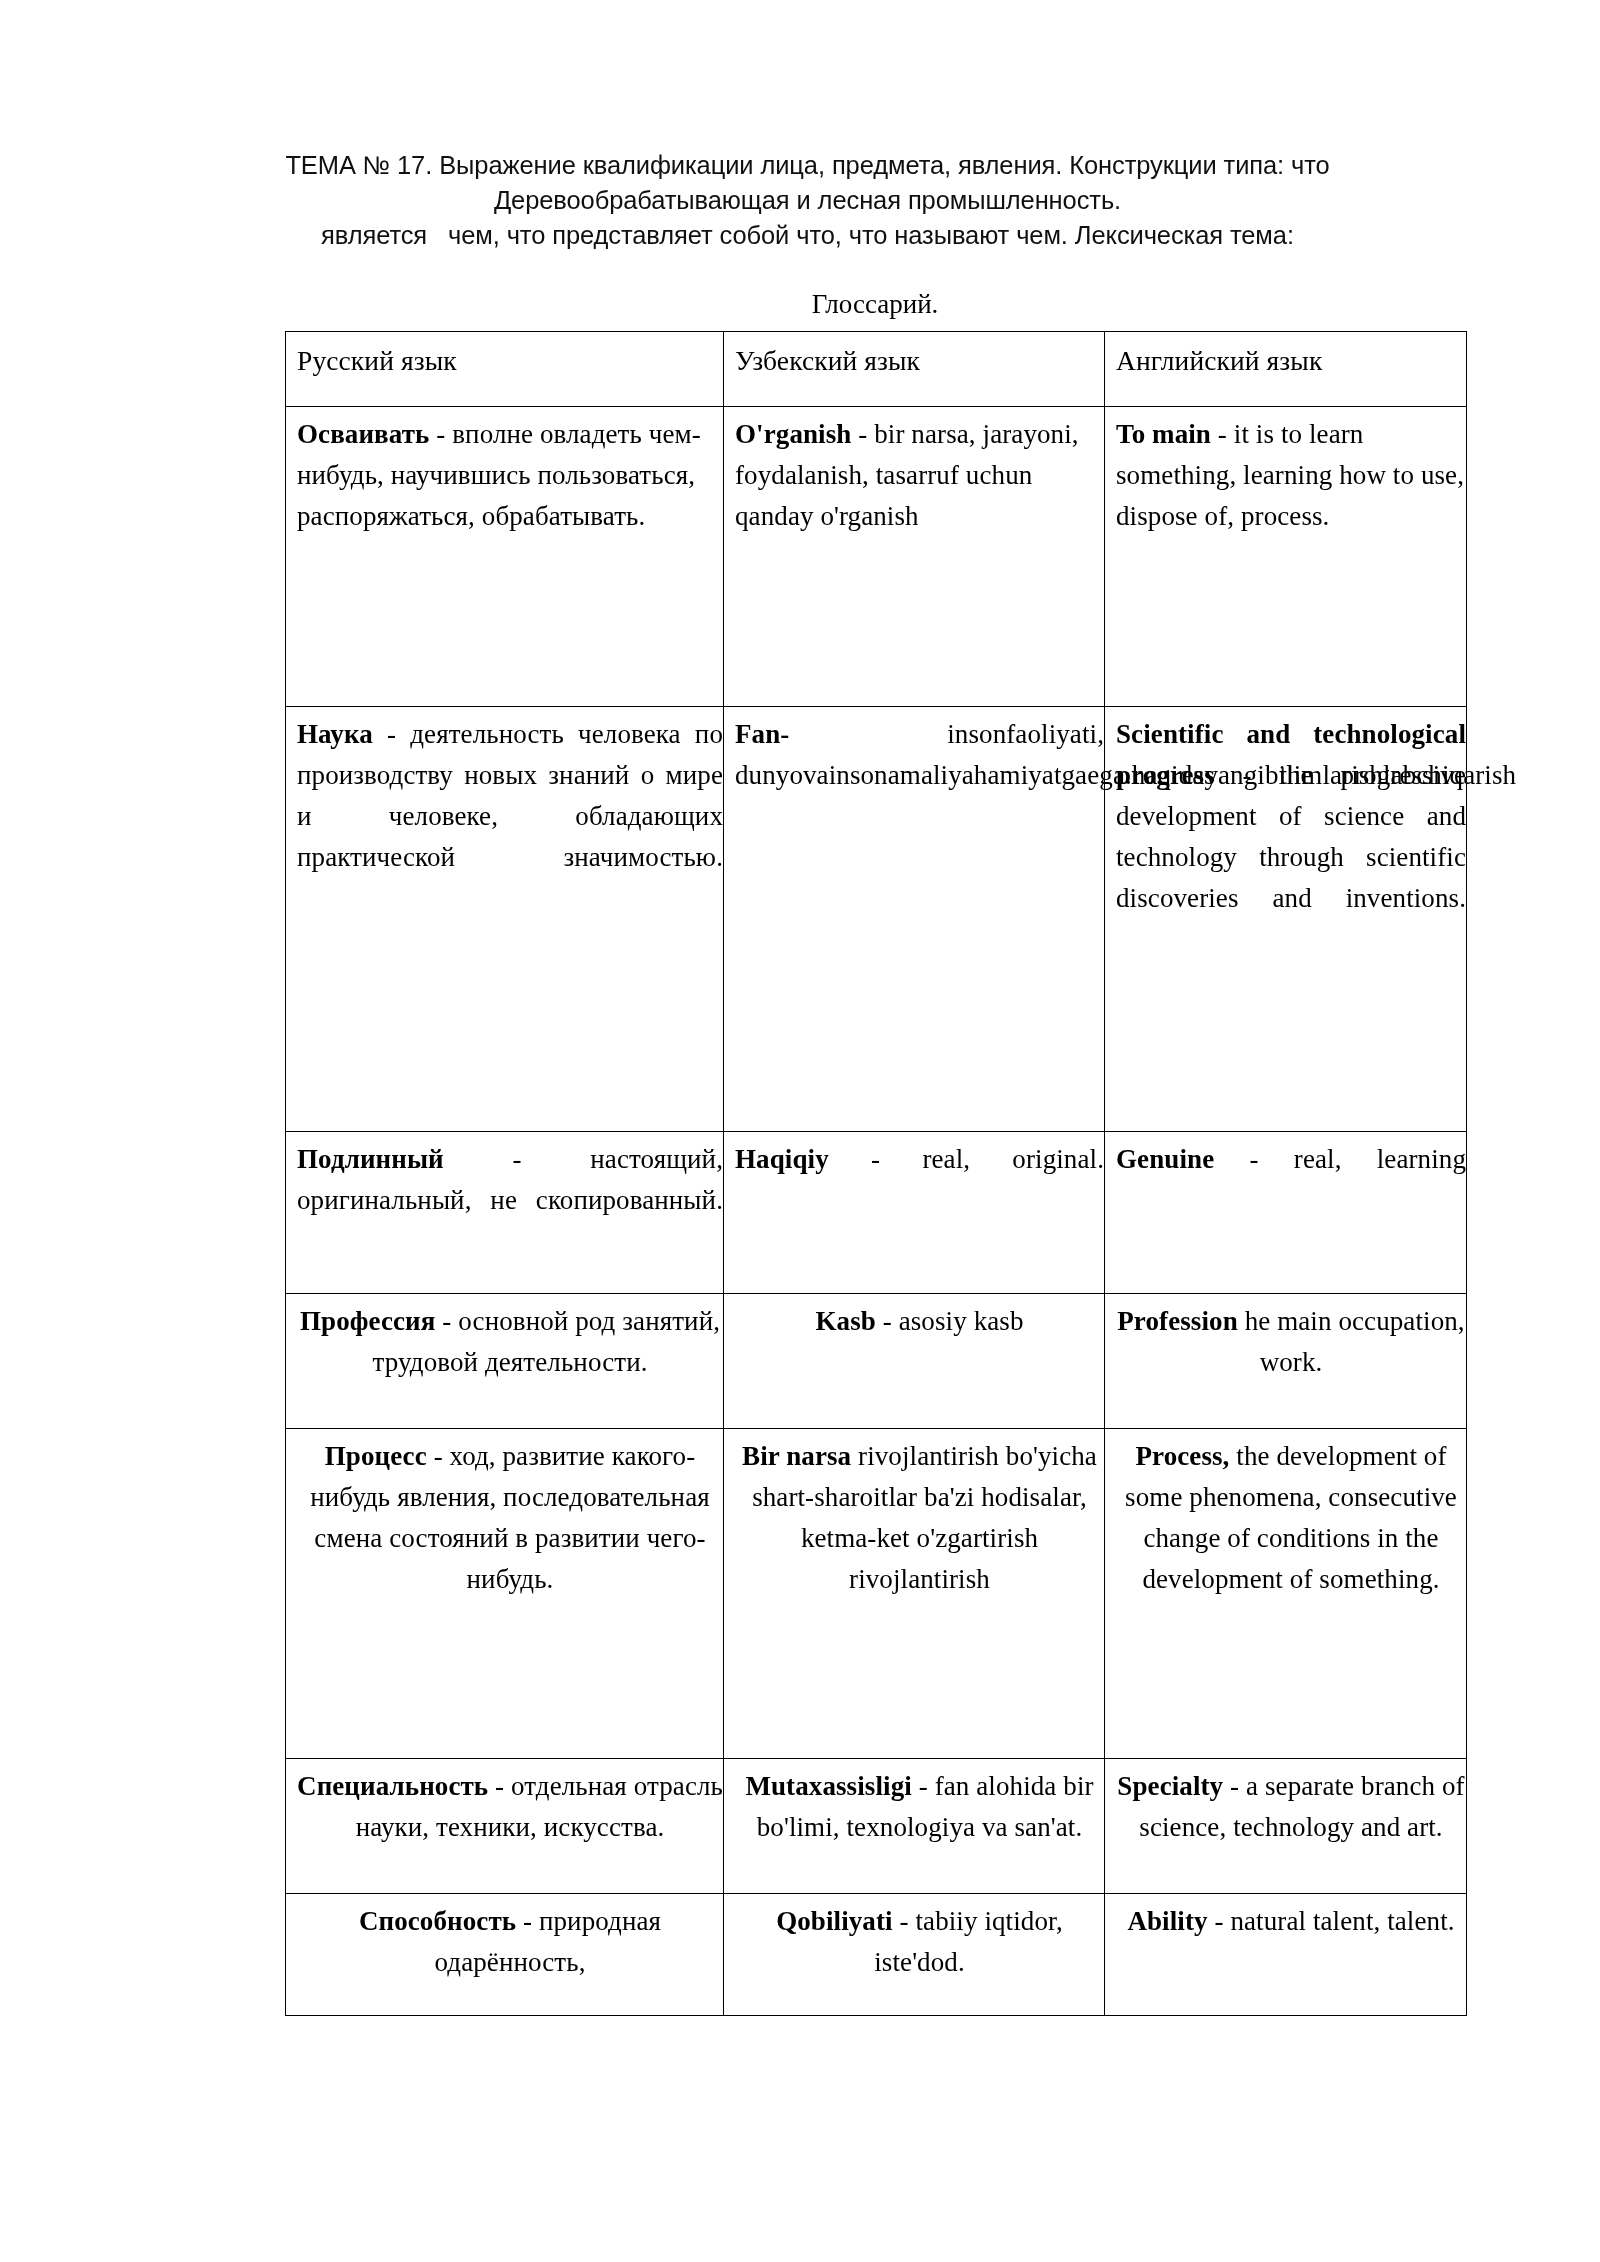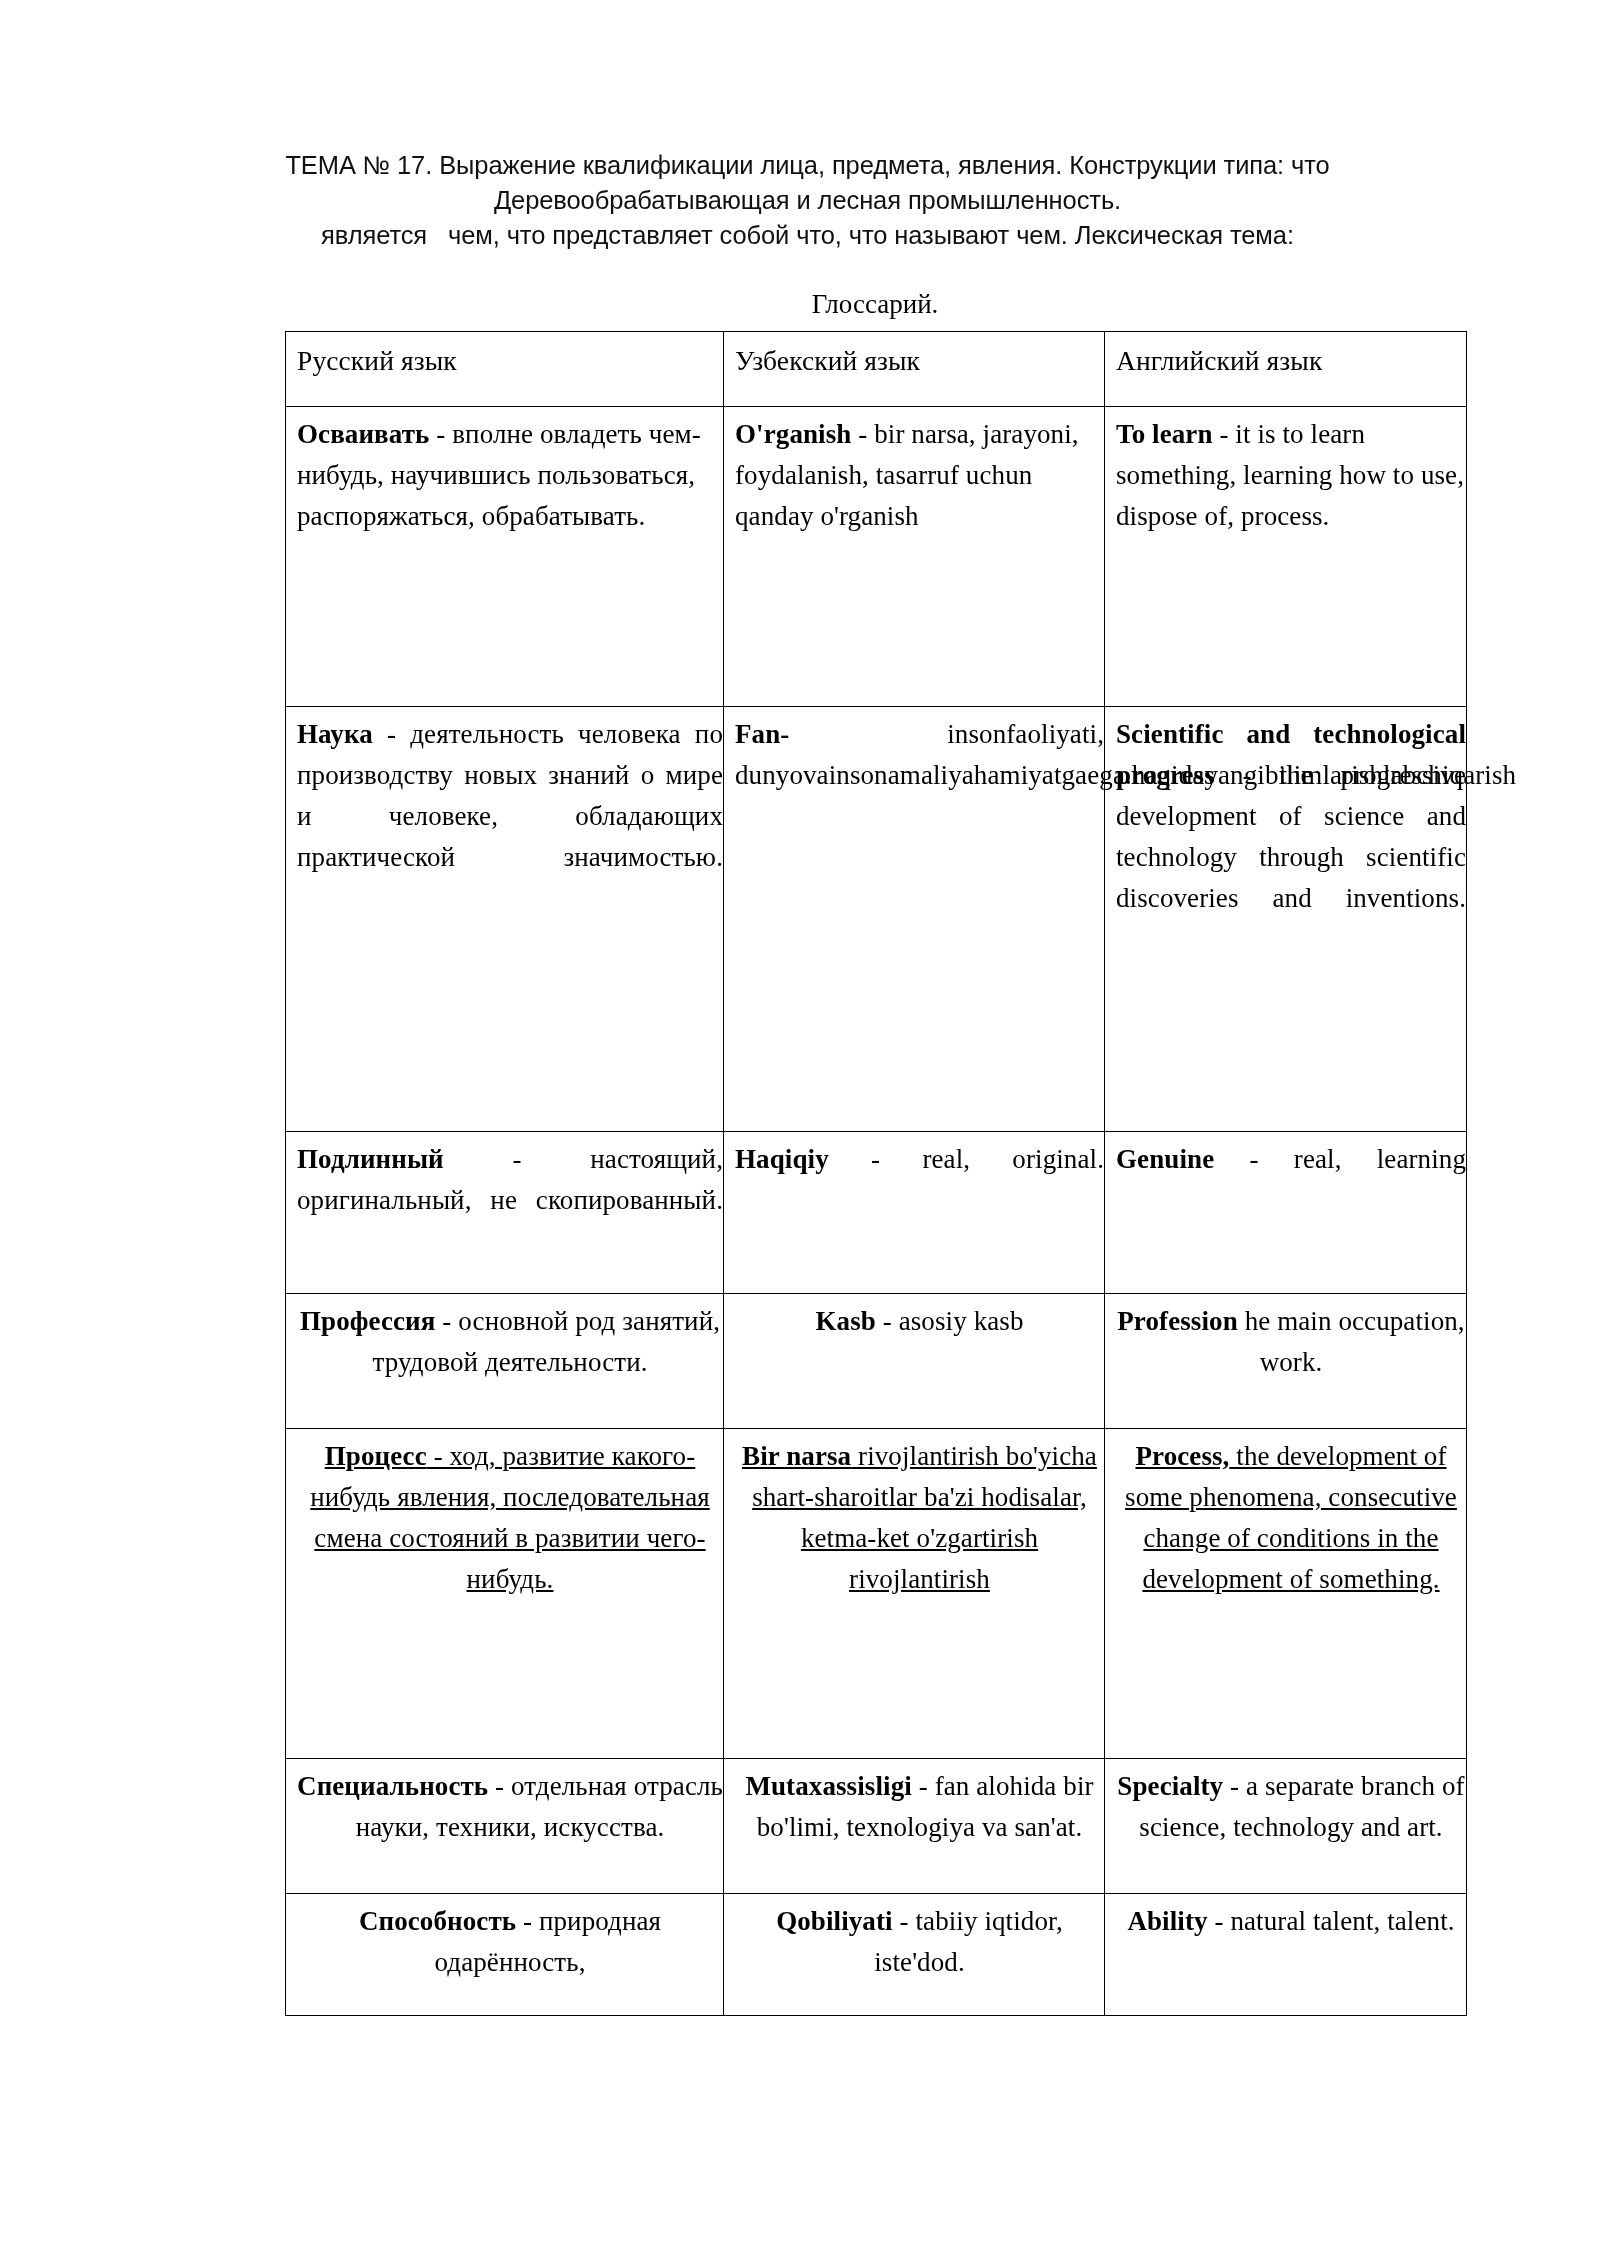--- a/index.html
+++ b/index.html
@@ -105,21 +105,21 @@
 
   .cell-inner { display: block; }
 
   b.term { font-weight: bold; }
 
   
   tr.r1 td { height: 300px; }
   tr.r2 td { height: 425px; }
   tr.r3 td { height: 162px; }
   tr.r4 td { height: 135px; }
-  tr.r5 td { height: 330px; text-decoration: underline; }
+  tr.r5 td { height: 330px; }
   tr.r6 td { height: 135px; }
   tr.r7 td { height: 122px; }
 
   
   .glossary td { letter-spacing: 0.1px; }
 </style>
 </head>
 <body>
 
 <div class="page">
@@ -147,21 +147,21 @@
         </tr>
 
         <tr class="r1">
           <td class="al-left">
               <span class="cell-inner"><b class="term">Осваивать</b><span> - вполне овладеть чем-нибудь, научившись пользоваться, распоряжаться, обрабатывать.</span></span>
             </td>
           <td class="al-left">
               <span class="cell-inner"><b class="term">O'rganish</b><span> - bir narsa, jarayoni, foydalanish, tasarruf uchun qanday o'rganish</span></span>
             </td>
           <td class="al-left">
-              <span class="cell-inner"><b class="term">To learn</b><span> - it is to learn something, learning how to use, dispose of, process.</span></span>
+              <span class="cell-inner"><b class="term">To main</b><span> - it is to learn something, learning how to use, dispose of, process.</span></span>
             </td>
         </tr>
 
         <tr class="r2">
           <td class="al-just">
               <span class="cell-inner"><b class="term">Наука</b><span> - деятельность человека по производству новых знаний о мире и человеке, обладающих практической значимостью.</span></span>
             </td>
           <td class="al-just">
               <span class="cell-inner"><b class="term">Fan-</b><span> insonfaoliyati, dunyovainsonamaliyahamiyatgaega.haqidayangibilimlarishlabchiqarish</span></span>
             </td>

